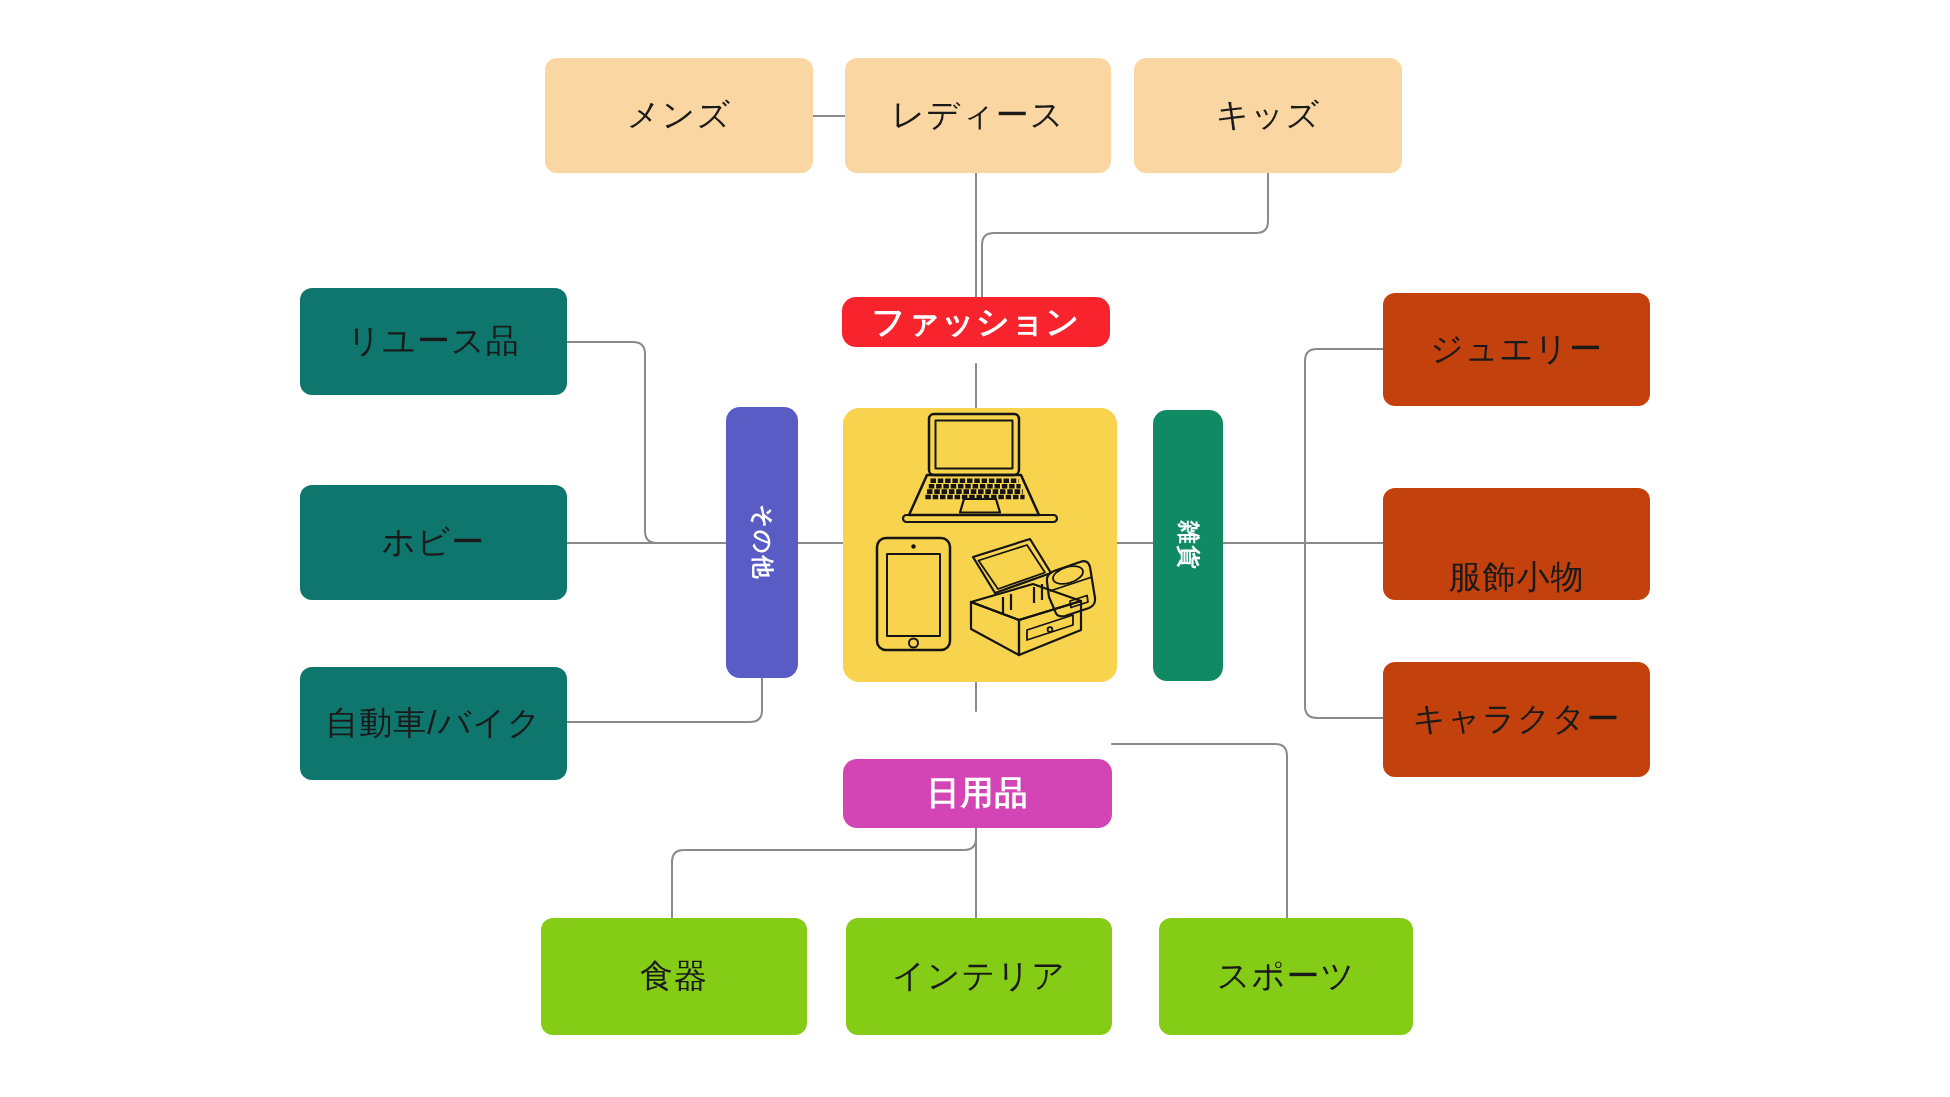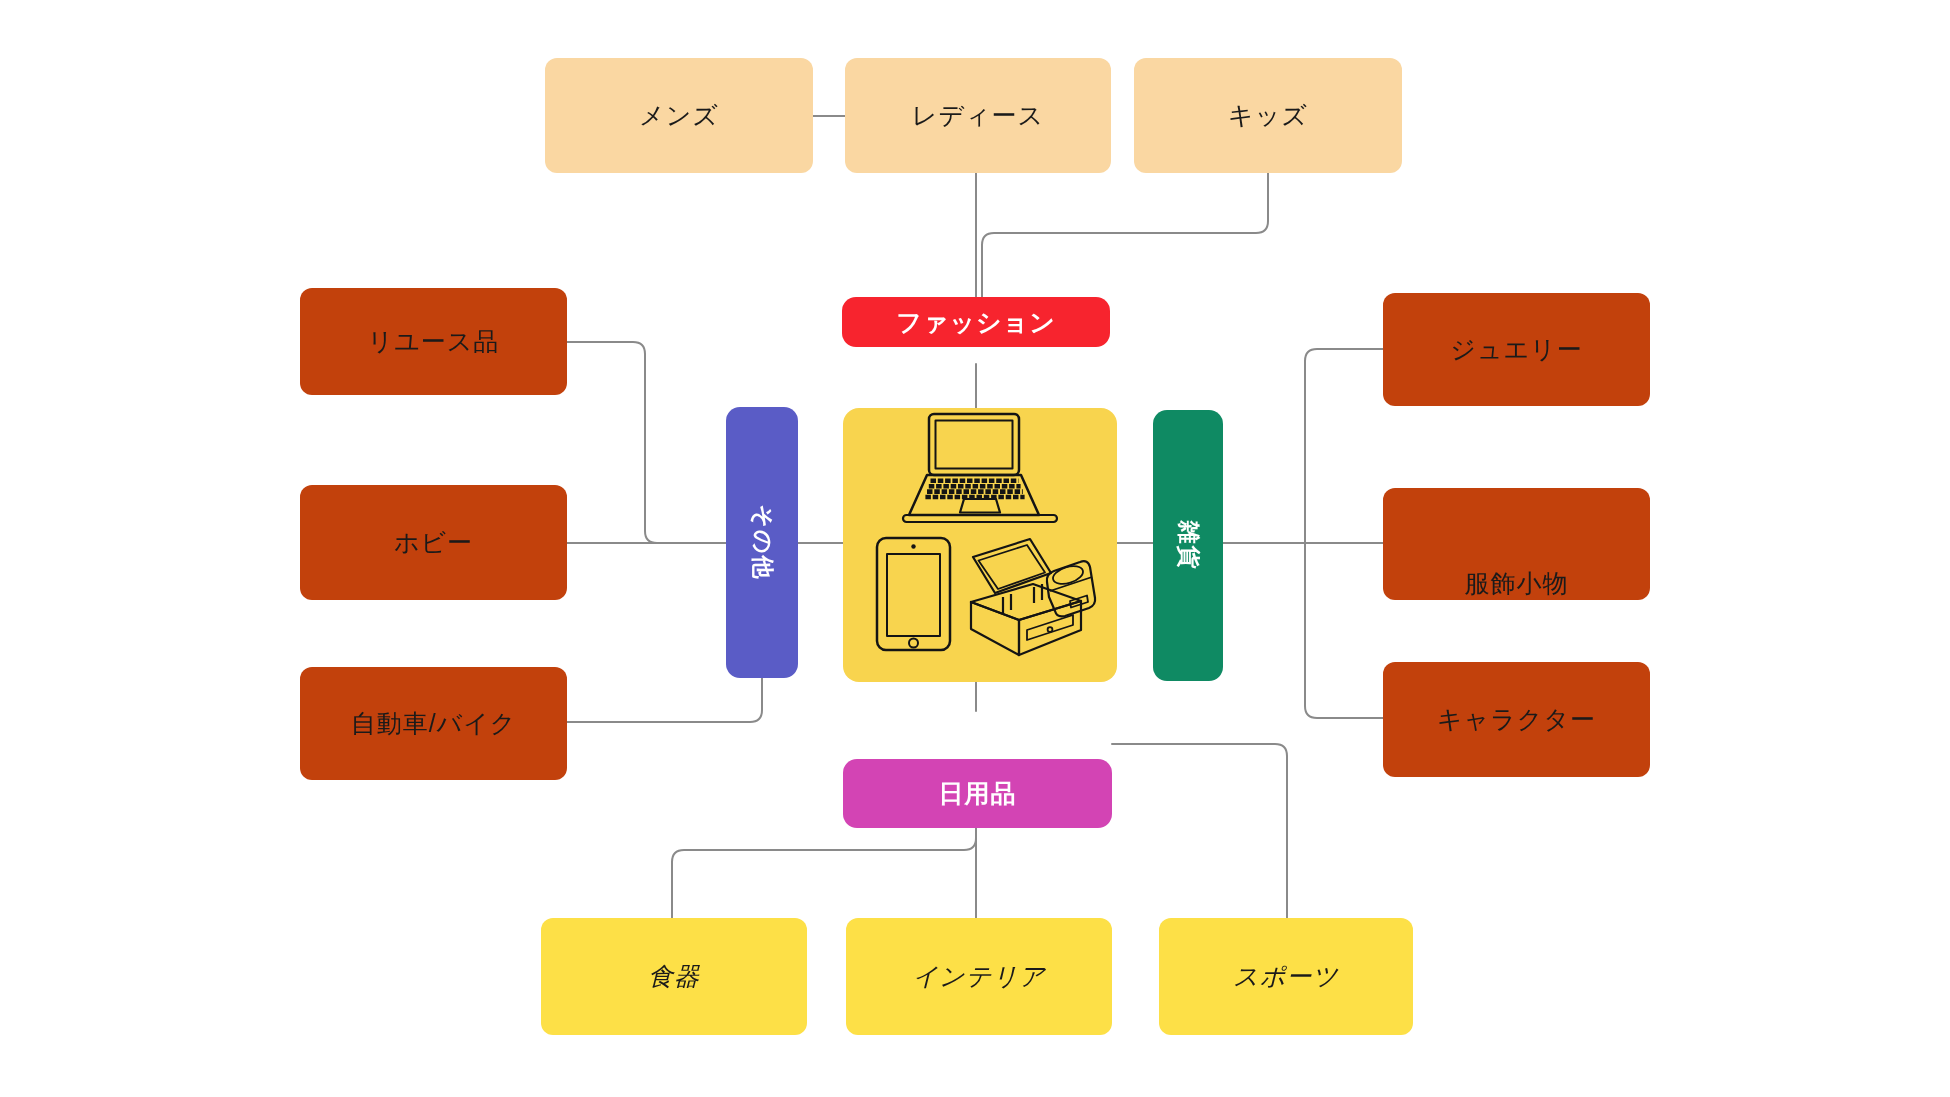--- a/index.html
+++ b/index.html
@@ -1,27 +1,27 @@
 <!DOCTYPE html>
 <html><head>
 <meta charset="utf-8">
 <style>
   html,body{margin:0;padding:0;background:#ffffff;}
   .canvas{position:relative;width:1950px;height:1097px;background:#ffffff;overflow:hidden;
           font-family:"Liberation Sans","DejaVu Sans",sans-serif;}
   svg.edges{position:absolute;left:0;top:0;}
   .node{position:absolute;display:flex;align-items:center;justify-content:center;
         border-radius:12px;box-sizing:border-box;}
-  .node .lbl{font-size:25px;font-weight:500;color:#1a1a1a;letter-spacing:1px;white-space:nowrap;}
+  .node .lbl{font-size:33px;font-weight:500;color:#1a1a1a;letter-spacing:1px;white-space:nowrap;}
   .node.lightface .lbl{color:#1a1a1a;}
   .node.darkface .lbl{color:#ffffff;font-weight:600;}
   .peach{background:#fad7a2;}
-  .lavender{background:#c2410c;}
+  .lavender{background:#0f766e;}
   .teal{background:#c2410c;}
-  .pink{background:#fde047;font-style:italic;}
+  .pink{background:#84cc16;}
   .red{background:#f7242e;border-radius:14px;}
   .magenta{background:#d344b4;border-radius:14px;margin-top:48px;}
   .indigo{background:#5a5cc6;border-radius:14px;}
   .green{background:#0f8a63;border-radius:14px;}
   .yellow{background:#f8d44e;border-radius:16px;}
   .vlabel{transform:rotate(90deg);white-space:nowrap;font-size:23px;font-weight:600;
           color:#ffffff;letter-spacing:2px;}
   .icon-layer{position:absolute;inset:0;}
 </style>
 </head>

